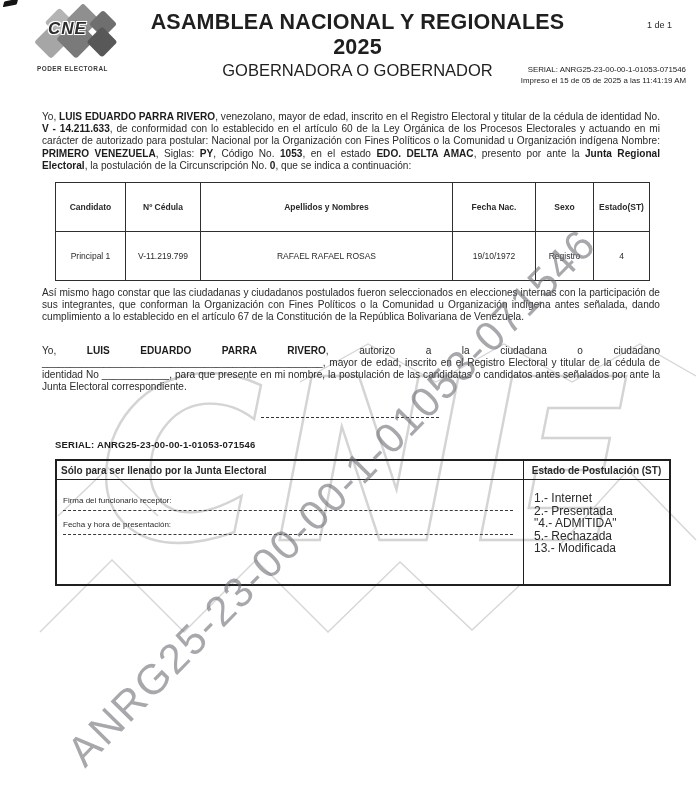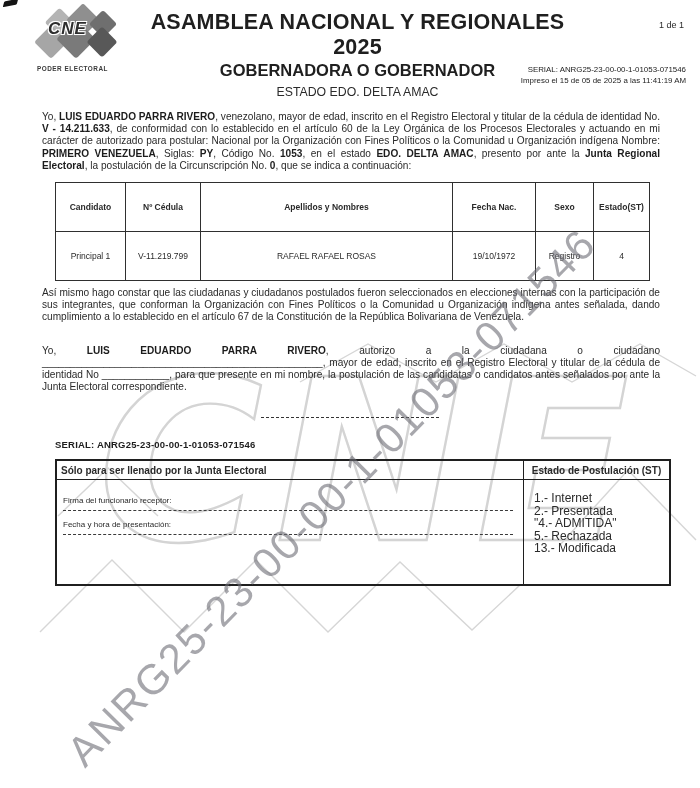--- a/index.html
+++ b/index.html
@@ -17,23 +17,23 @@
   .header{position:relative;height:100px;}
   .logo{position:absolute;left:35px;top:8px;width:86px;height:68px;}
   .logo .d{position:absolute;border-radius:3px;}
   .logo-cne{position:absolute;left:13px;top:11px;font-size:17px;font-weight:bold;font-style:italic;
             letter-spacing:1px;color:#2e2e2e;
             text-shadow:0 0 2px #fff,1px 1px 0 #fff,-1px -1px 0 #fff,1px -1px 0 #fff,-1px 1px 0 #fff;}
   .logo-sub{position:absolute;left:2px;top:57px;font-size:6.4px;font-weight:bold;
             letter-spacing:0.5px;color:#3a3a3a;white-space:nowrap;}
   .title-block{position:absolute;left:125px;top:10px;width:465px;text-align:center;}
   .title{font-size:21.5px;font-weight:bold;letter-spacing:0.2px;color:#1f1f1f;}
-  .subtitle{font-size:16.5px;font-weight:bold;margin-top:1px;color:#1f1f1f;}
+  .subtitle{font-size:16.5px;font-weight:normal;margin-top:1px;color:#1f1f1f;}
   .state{font-size:12.3px;margin-top:5px;color:#2a2a2a;}
-  .page-num{position:absolute;right:16px;top:20px;font-size:9px;color:#2a2a2a;}
+  .page-num{position:absolute;right:28px;top:20px;font-size:9px;color:#2a2a2a;}
   .serial-info{position:absolute;right:14px;top:64px;text-align:right;font-size:7.9px;
                line-height:11px;color:#222;}
   .para{margin:0 40px 0 42px;width:618px;text-align:justify;font-size:10.1px;line-height:12.2px;
         box-sizing:border-box;}
   .p1{margin-top:11px;} .p2{margin-top:6px;} .p3{margin-top:21px;}
   .para b{color:#1c1c1c;}
   table{border-collapse:collapse;}
   .cand-table{margin:10px 0 0 55px;width:594px;font-size:8.5px;table-layout:fixed;}
   .cand-table th,.cand-table td{border:1.3px solid #2f2f2f;height:16px;text-align:center;
         padding:16px 2px;overflow:hidden;white-space:nowrap;}
@@ -81,21 +81,20 @@
         <span class="d" style="left:58px;top:6px;width:20px;height:20px;background:#6f6f6f;transform:rotate(45deg);"></span>
         <span class="d" style="left:4px;top:22px;width:24px;height:24px;background:#a6a6a6;transform:rotate(45deg);"></span>
         <span class="d" style="left:27px;top:17px;width:28px;height:28px;background:#7a7a7a;transform:rotate(45deg);"></span>
         <span class="d" style="left:56px;top:23px;width:22px;height:22px;background:#585858;transform:rotate(45deg);"></span>
         <span class="logo-cne">CNE</span>
         <span class="logo-sub">PODER ELECTORAL</span>
       </div>
       <div class="title-block">
         <div class="title">ASAMBLEA NACIONAL Y REGIONALES 2025</div>
         <div class="subtitle">GOBERNADORA O GOBERNADOR</div>
-        <div class="state">ESTADO EDO. DELTA AMAC</div>
       </div>
       <div class="page-num">1 de 1</div>
       <div class="serial-info">
         <div>SERIAL: ANRG25-23-00-00-1-01053-071546</div>
         <div>Impreso el 15 de 05 de 2025 a las 11:41:19 AM</div>
       </div>
     </div>
 
     <p class="para p1"><span>Yo, </span><b>LUIS EDUARDO PARRA RIVERO</b><span>, venezolano, mayor de edad, inscrito en el Registro Electoral y titular de la cédula de identidad No. </span><b>V - 14.211.633</b><span>, de conformidad con lo establecido en el artículo 60 de la Ley Orgánica de los Procesos Electorales y actuando en mi carácter de autorizado para postular: Nacional por la Organización con Fines Políticos o la Comunidad u Organización indígena Nombre: </span><b>PRIMERO VENEZUELA</b><span>, Siglas: </span><b>PY</b><span>, Código No. </span><b>1053</b><span>, en el estado </span><b>EDO. DELTA AMAC</b><span>, presento por ante la </span><b>Junta Regional Electoral</b><span>, la postulación de la Circunscripción No. </span><b>0</b><span>, que se indica a continuación:</span></p>
 

